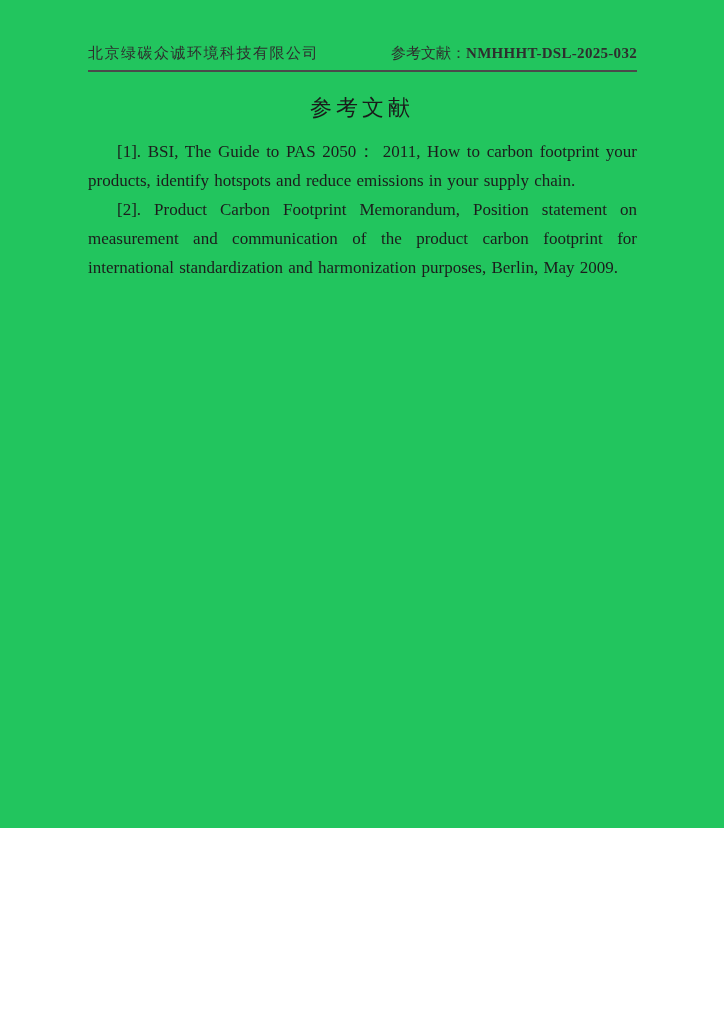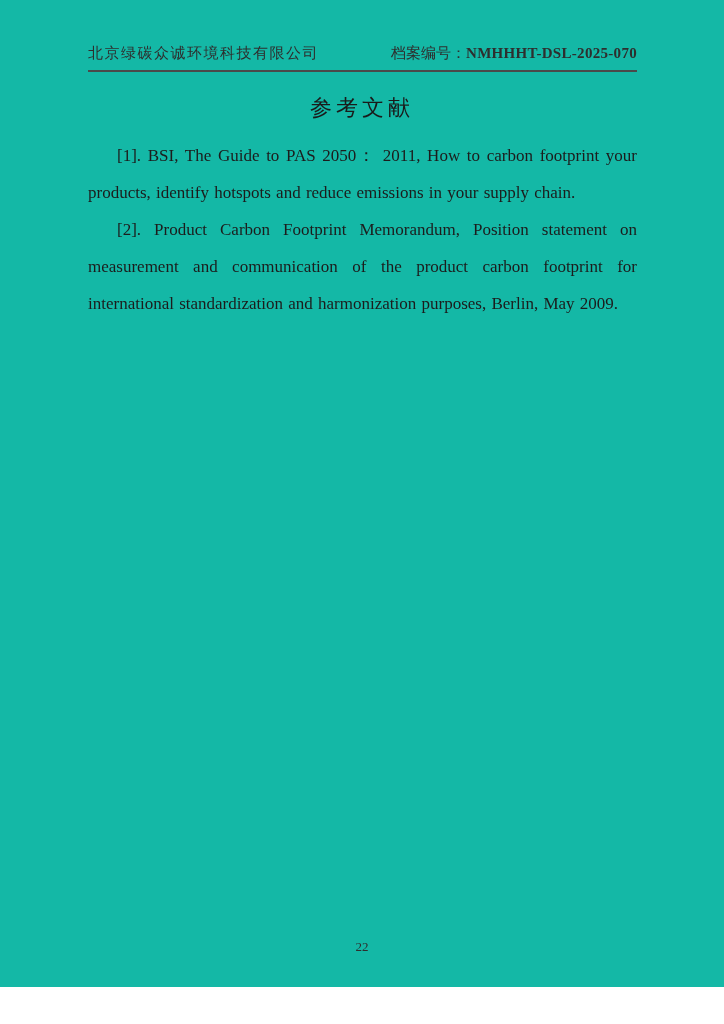--- a/index.html
+++ b/index.html
@@ -3,22 +3,22 @@
 <meta charset="utf-8">
 <style>
   html, body {
     margin: 0;
     padding: 0;
     background: #ffffff;
   }
   .page {
     position: relative;
     width: 724px;
-    height: 987px;
-    background: #14b8a6;
+    height: 828px;
+    background: #22c55e;
     font-family: "Liberation Serif", "DejaVu Serif", serif;
     color: #1f1f1f;
     overflow: hidden;
     margin: 0 auto;
   }
   .page-header {
     position: absolute;
     top: 44px;
     left: 88px;
     width: 549px;
@@ -51,21 +51,21 @@
     font-weight: normal;
     letter-spacing: 4px;
     color: #1a1a1a;
   }
   .references {
     position: absolute;
     top: 137px;
     left: 88px;
     width: 549px;
     font-size: 17px;
-    line-height: 37px;
+    line-height: 29px;
     text-align: justify;
     text-justify: inter-word;
     color: #1c1c1c;
   }
   .reference-item {
     margin: 0;
     text-indent: 29px;
     word-spacing: 1px;
   }
   .page-footer {
@@ -79,21 +79,21 @@
   }
 </style>
 </head>
 <body>
 
 <div class="page">
 
   <header class="page-header">
     <span class="company-name">北京绿碳众诚环境科技有限公司</span>
     <span class="doc-number">
-      <span>档案编号：</span><span class="num">NMHHHT-DSL-2025-070</span>
+      <span>参考文献：</span><span class="num">NMHHHT-DSL-2025-032</span>
     </span>
   </header>
 
   <h1 class="page-title">参考文献</h1>
 
   <main class="references">
     <p class="reference-item">[1]. BSI, The Guide to PAS 2050： 2011, How to carbon footprint your products, identify hotspots and reduce emissions in your supply chain.</p>
     <p class="reference-item">[2]. Product Carbon Footprint Memorandum, Position statement on measurement and communication of the product carbon footprint for international standardization and harmonization purposes, Berlin, May 2009.</p>
   </main>
 

